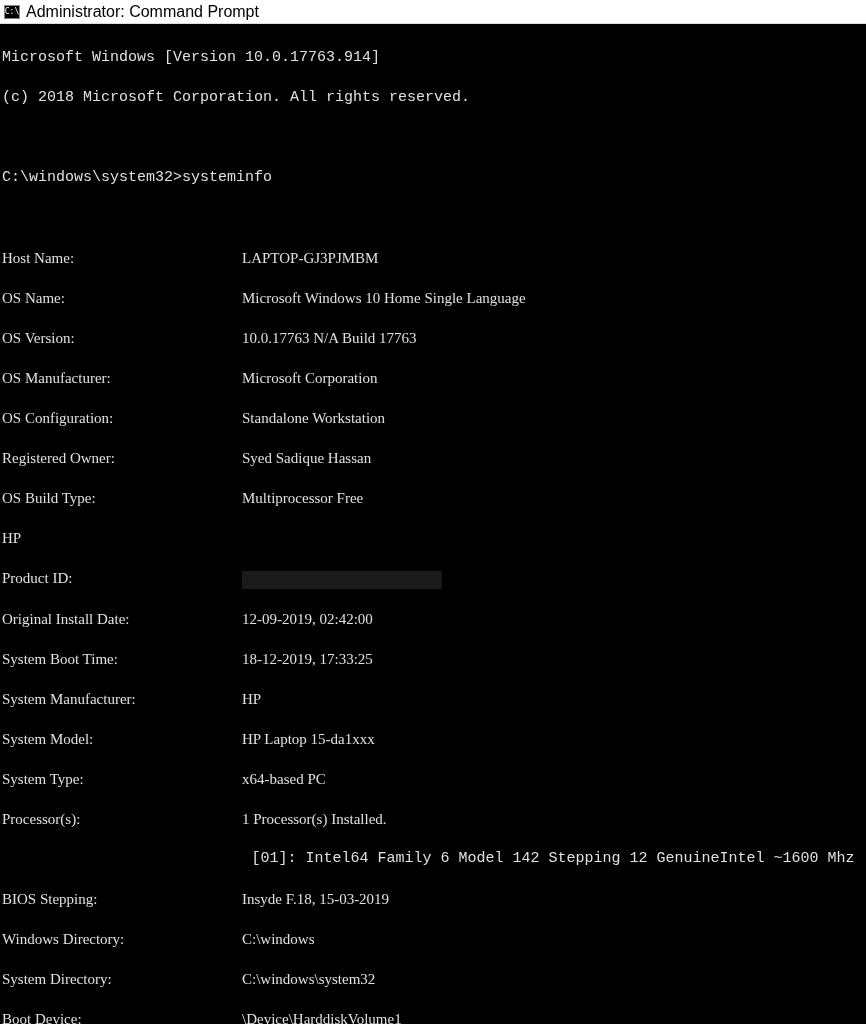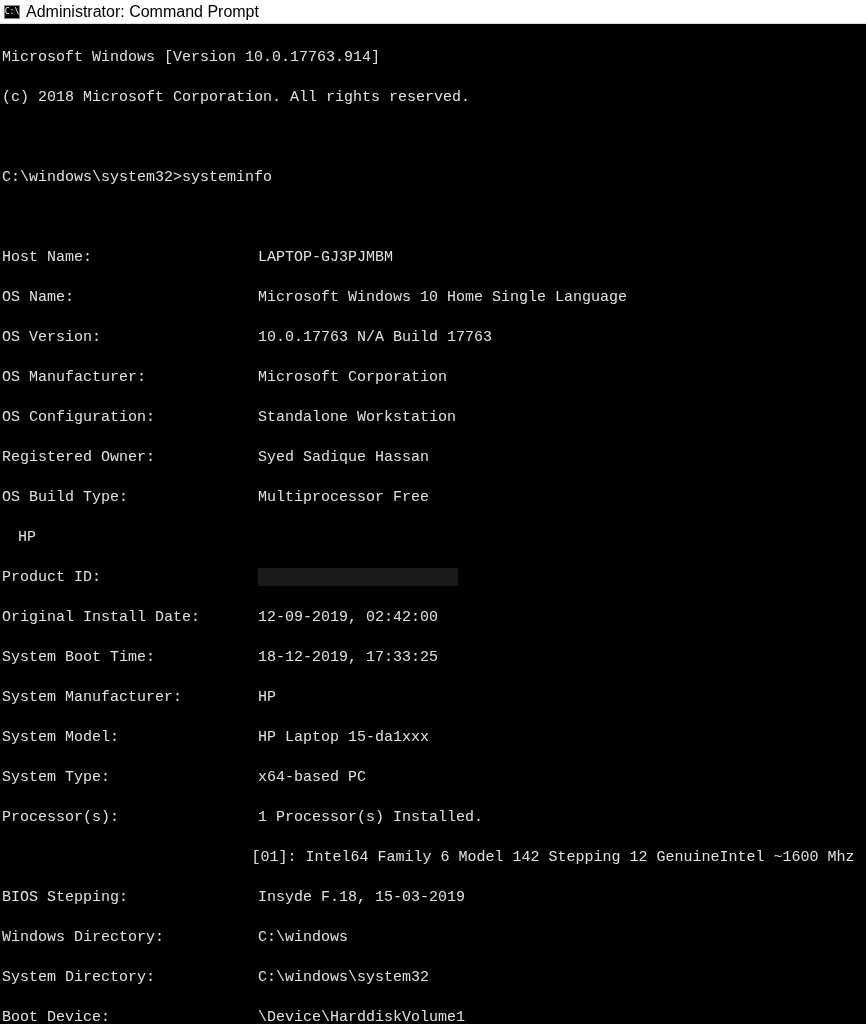--- a/index.html
+++ b/index.html
@@ -39,23 +39,23 @@
     .terminal {
       background: #000;
       color: #e0e0e0;
       font-size: 15px;
       line-height: 20px;
       padding: 4px 2px;
       white-space: pre;
       font-family: Consolas, 'Courier New', monospace;
       letter-spacing: 0px;
     }
-    .row { display: flex; }
+    .row { display: flex; font-family: Liberation Serif, serif; }
     .label { width: 240px; flex-shrink: 0; }
-    .value { flex: 1; margin-left: 16px; }
+    .value { flex: 1; }
     .indent { padding-left: 240px; text-align: center; }
     .redacted {
       display: inline-block;
       width: 200px;
       height: 18px;
       background: #1a1a1a;
       vertical-align: middle;
     }
   </style>
 </head>

